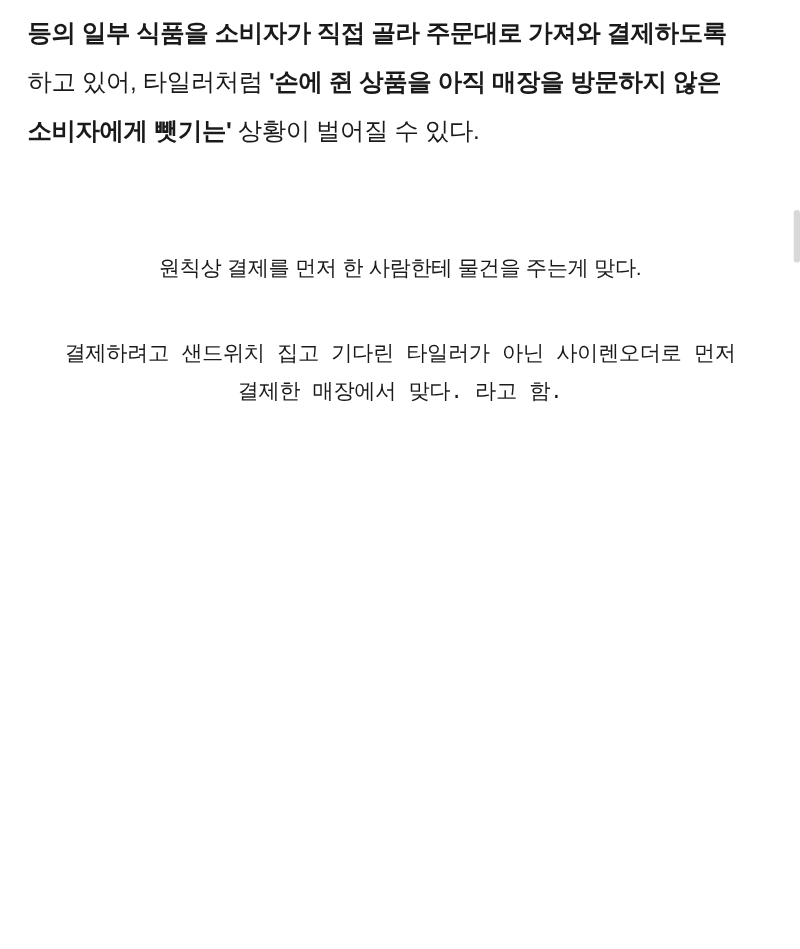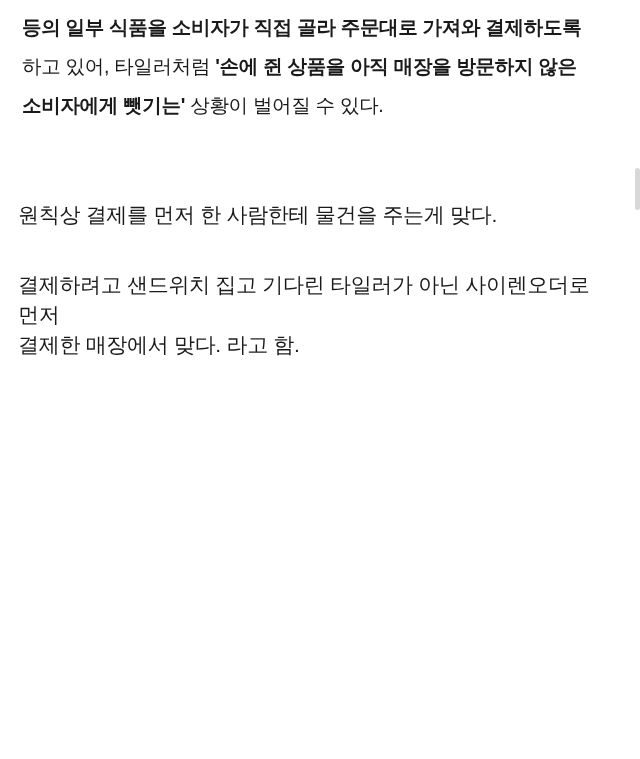--- a/index.html
+++ b/index.html
@@ -51,33 +51,34 @@
     background: #d8d8d8;
     border-radius: 3px;
   }
 
   
   .comments {
     margin-top: 74px;
     padding: 0 18px;
   }
   .comment-line {
-    font-size: 21px;
+    font-size: 17px;
     line-height: 31px;
     letter-spacing: -0.3px;
-    text-align: left;
+    text-align: center;
     margin: 0;
     word-break: keep-all;
     color: #1a1a1a;
   }
   .comment-block-2 {
     margin-top: 40px;
   }
   .comment-block-2 .comment-line {
     line-height: 30px;
+    font-family: Liberation Mono, monospace;
   }
 </style>
 </head>
 <body>
 
 <div class="page">
 
   <div class="article">
 
     <p class="para">

